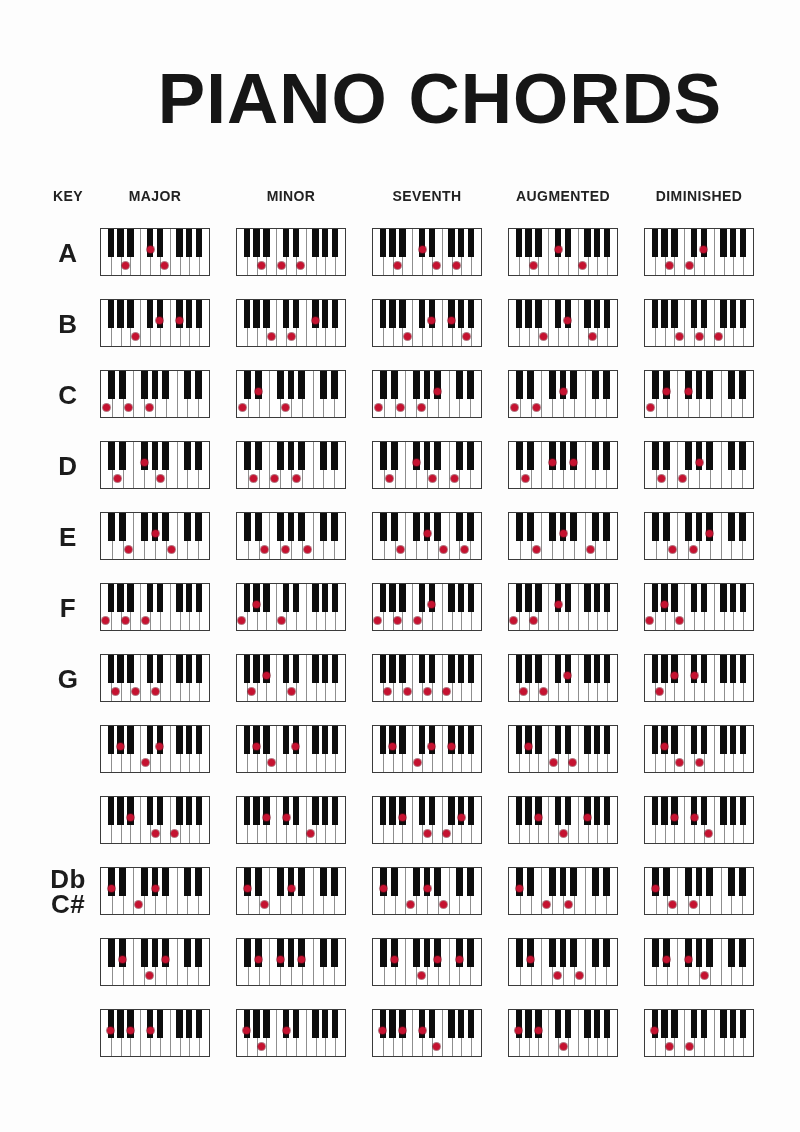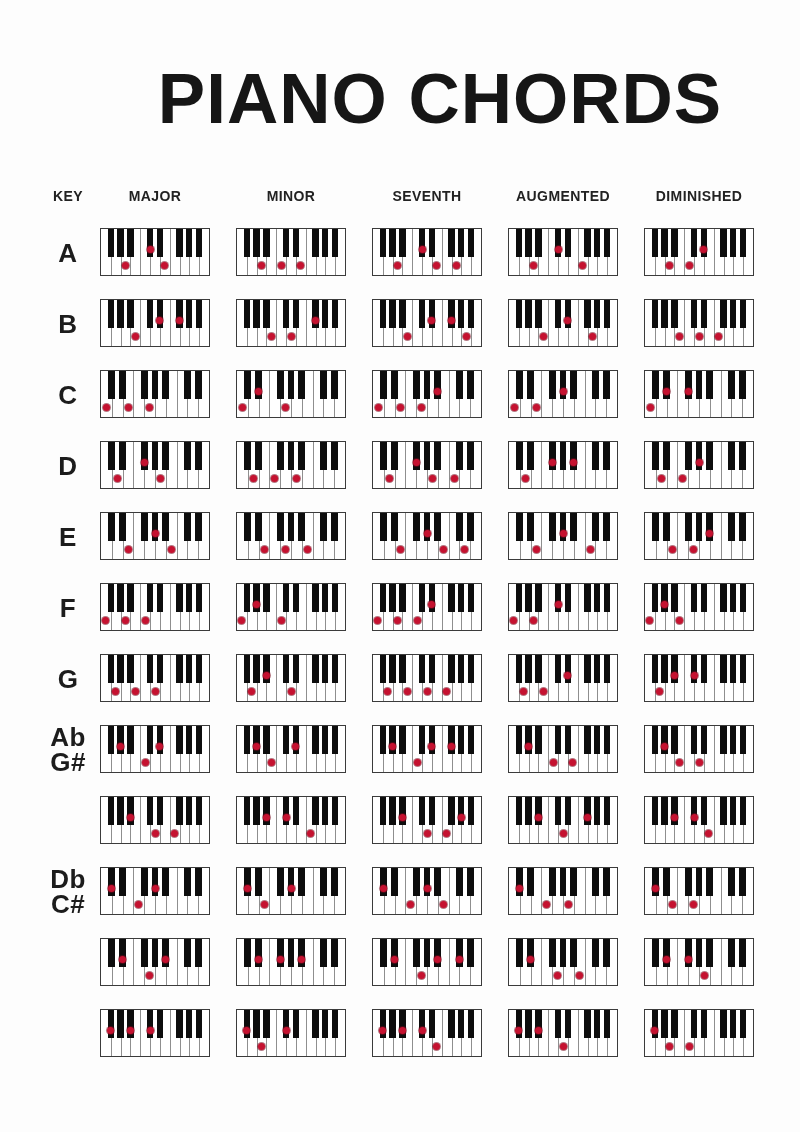--- a/index.html
+++ b/index.html
@@ -857,24 +857,20 @@
           <div class="bkey" style="left:55.77px;width:6.28px;background:#0d0d0d"></div>
           <div class="bkey" style="left:75.40px;width:6.28px;background:#0d0d0d"></div>
           <div class="bkey" style="left:85.22px;width:6.28px;background:#0d0d0d"></div>
           <div class="bkey" style="left:95.04px;width:6.28px;background:#0d0d0d"></div>
           <div class="dot" style="left:11.23px;top:33px;background:#c51230"></div>
           <div class="dot" style="left:25.95px;top:17px;background:#c51230"></div>
           <div class="dot" style="left:45.59px;top:17px;background:#c51230"></div>
         </div>
       </div>
       <div class="row" style="top:714px">
-        <div class="klabel">
-          <div>Ab</div>
-          <div>G#</div>
-        </div>
         <div class="kb" style="left:100px">
           <div class="wsep" style="left:9.82px"></div>
           <div class="wsep" style="left:19.64px"></div>
           <div class="wsep" style="left:29.45px"></div>
           <div class="wsep" style="left:39.27px"></div>
           <div class="wsep" style="left:49.09px"></div>
           <div class="wsep" style="left:58.91px"></div>
           <div class="wsep" style="left:68.73px"></div>
           <div class="wsep" style="left:78.55px"></div>
           <div class="wsep" style="left:88.36px"></div>

